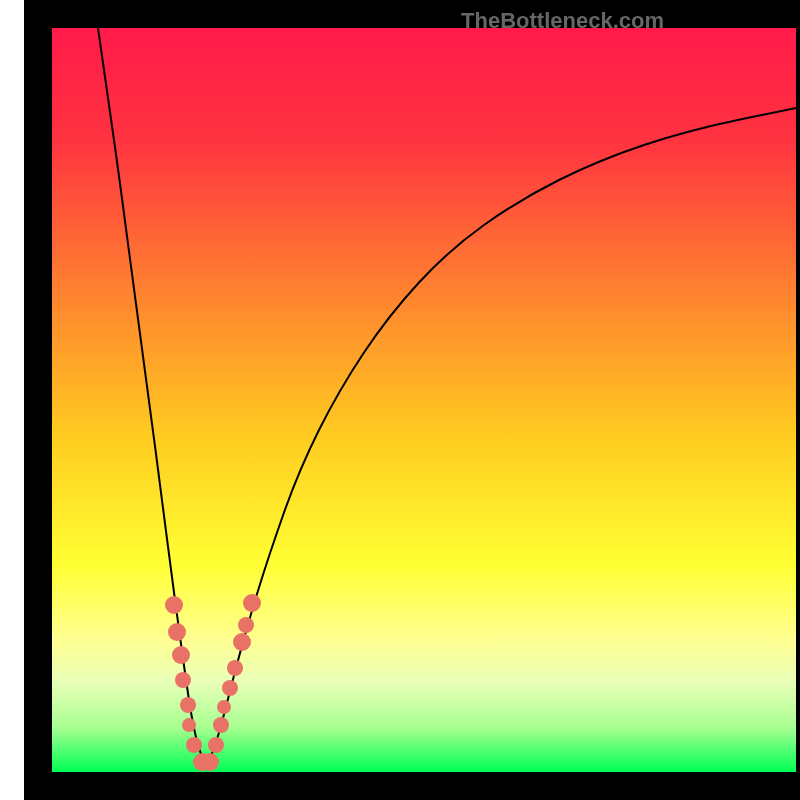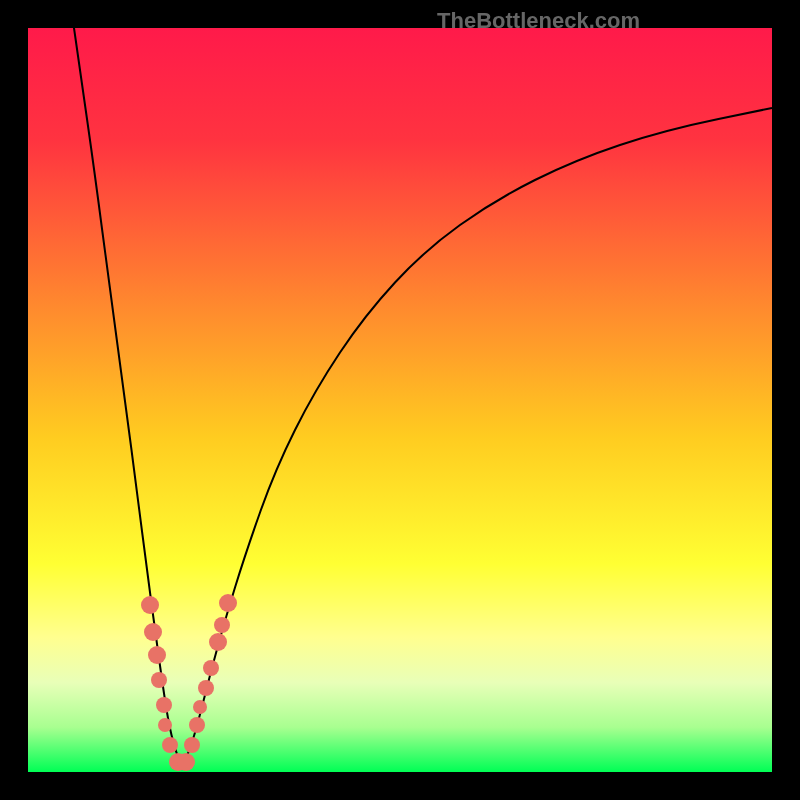--- a/index.html
+++ b/index.html
@@ -6,20 +6,21 @@
       margin: 0;
       padding: 0;
       width: 800px;
       height: 800px;
       overflow: hidden;
     }
     .chart-container {
       width: 652px;
       height: 800px;
       position: relative;
+      padding-left: 24px;
     }
     .watermark {
       position: absolute;
       top: 8px;
       right: 12px;
       font-family: Arial, sans-serif;
       font-size: 22px;
       font-weight: bold;
       color: #666666;
       z-index: 10;

